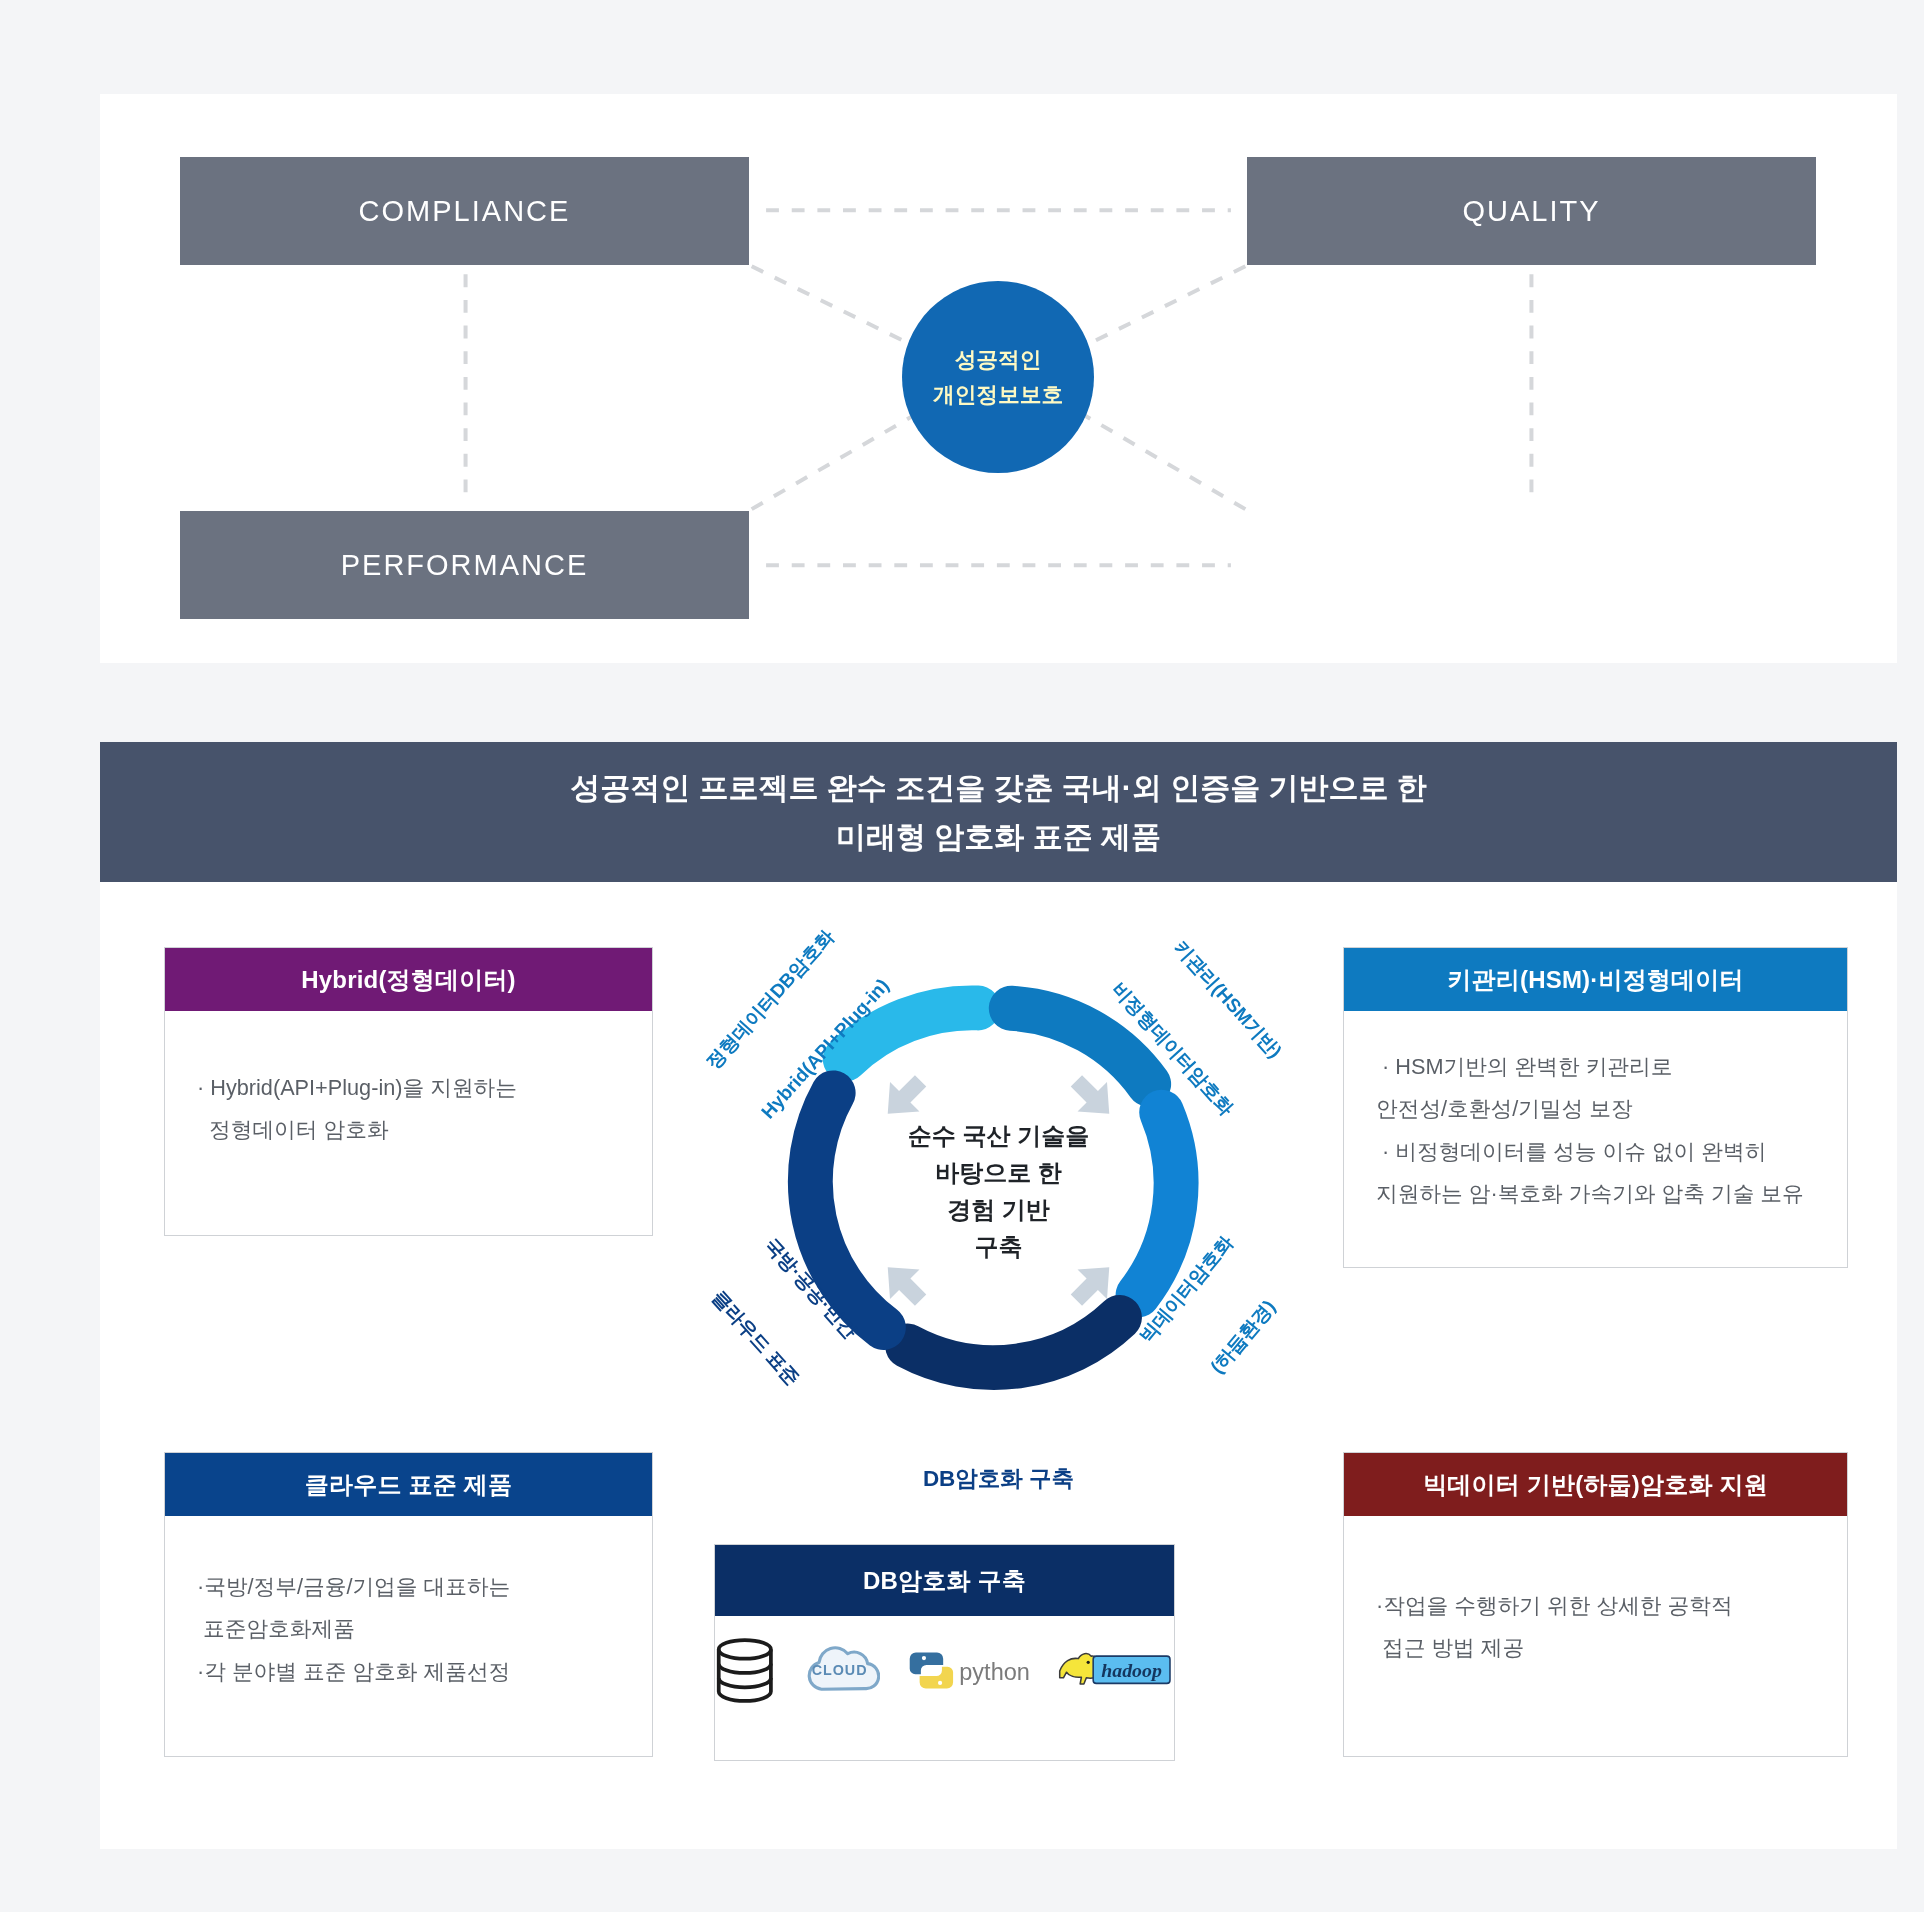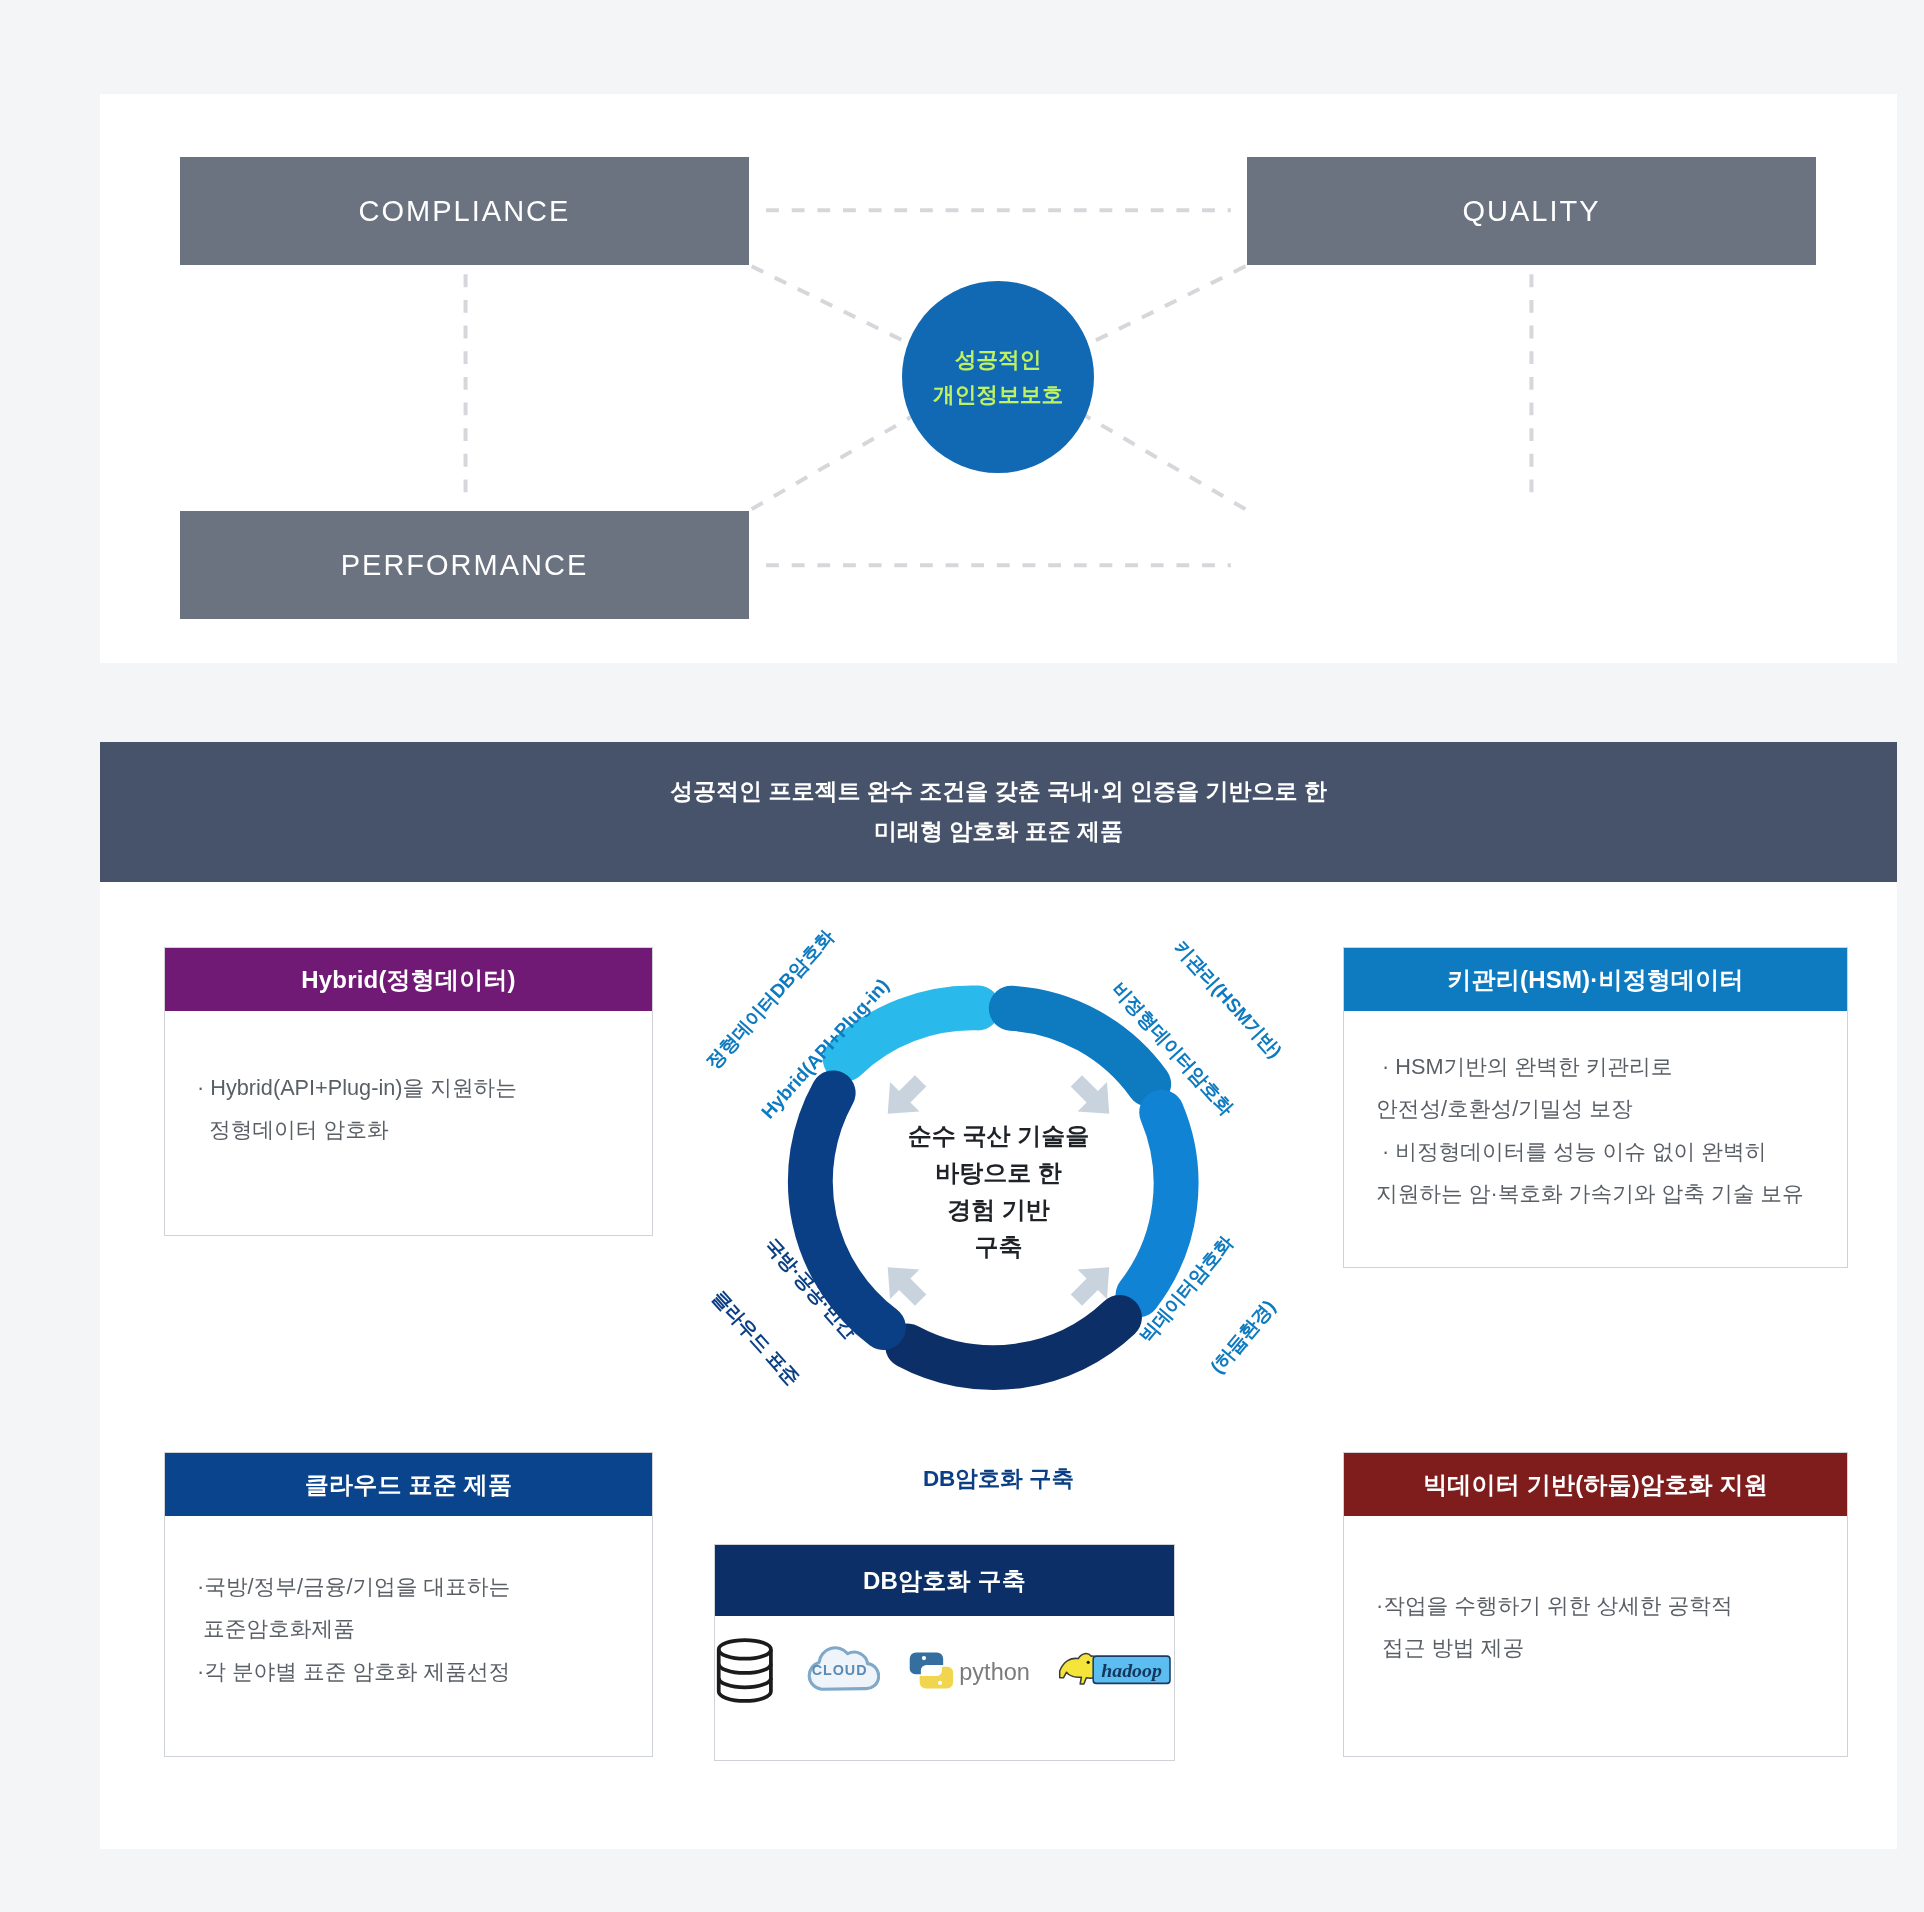--- a/index.html
+++ b/index.html
@@ -29,21 +29,21 @@
   #box-quality     { left: 1147px; top: 63px;  width: 569px; height: 108px; }
   #box-performance { left: 80px;  top: 417px; width: 569px; height: 108px; }
   #box-experience  { left: 1147px; top: 417px; width: 569px; height: 108px; }
 
   .hub {
     position: absolute;
     left: 802px; top: 187px;
     width: 192px; height: 192px;
     border-radius: 50%;
     background: #1168b3;
-    color: #bef264;
+    color: #fef9c3;
     display: flex; flex-direction: column;
     align-items: center; justify-content: center;
     gap: 8px;
     font-size: 21.7px; font-weight: 700; line-height: 1.25;
   }
   .top-svg { position: absolute; left: 0; top: 0; width: 1797px; height: 569px; pointer-events: none; }
 
   
   .bottom-panel {
     position: absolute;
@@ -52,21 +52,21 @@
     background: #ffffff;
   }
   .band {
     position: absolute; left: 0; top: 0;
     width: 1797px; height: 140px;
     background: #47536b;
     color: #ffffff;
     display: flex; flex-direction: column;
     align-items: center; justify-content: center;
     gap: 10px;
-    font-size: 23px; font-weight: 700; line-height: 1.3;
+    font-size: 30px; font-weight: 700; line-height: 1.3;
   }
 
   .card {
     position: absolute;
     border: 0.8px solid #cfd2d6;
     background: #ffffff;
   }
   .card-head {
     color: #ffffff;
     font-size: 24px; font-weight: 700;

